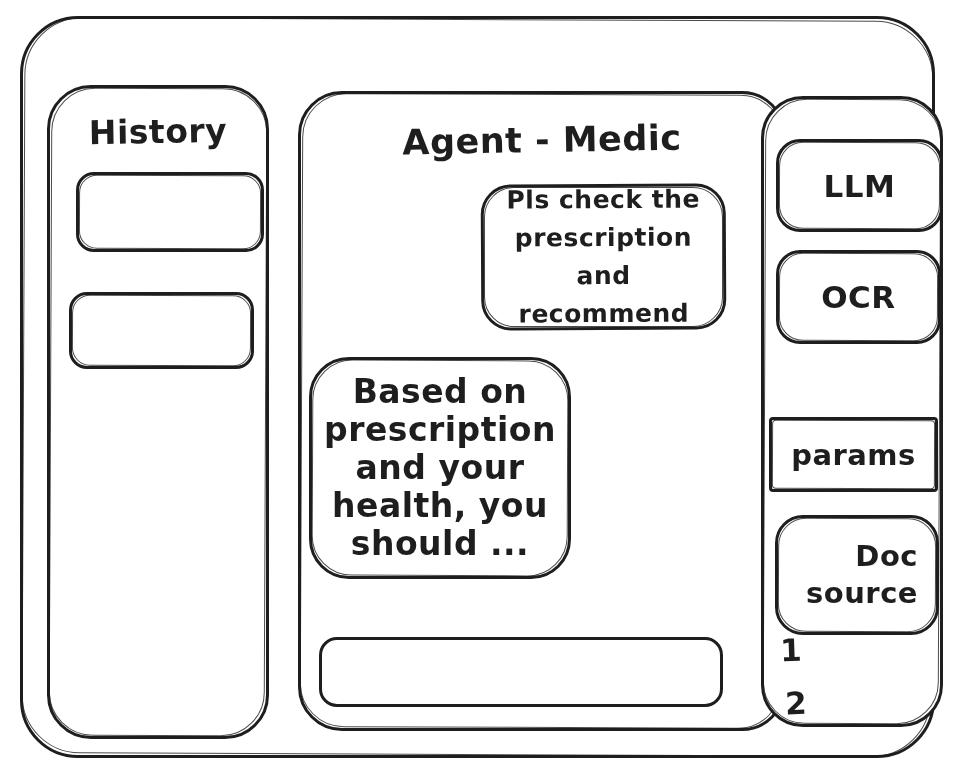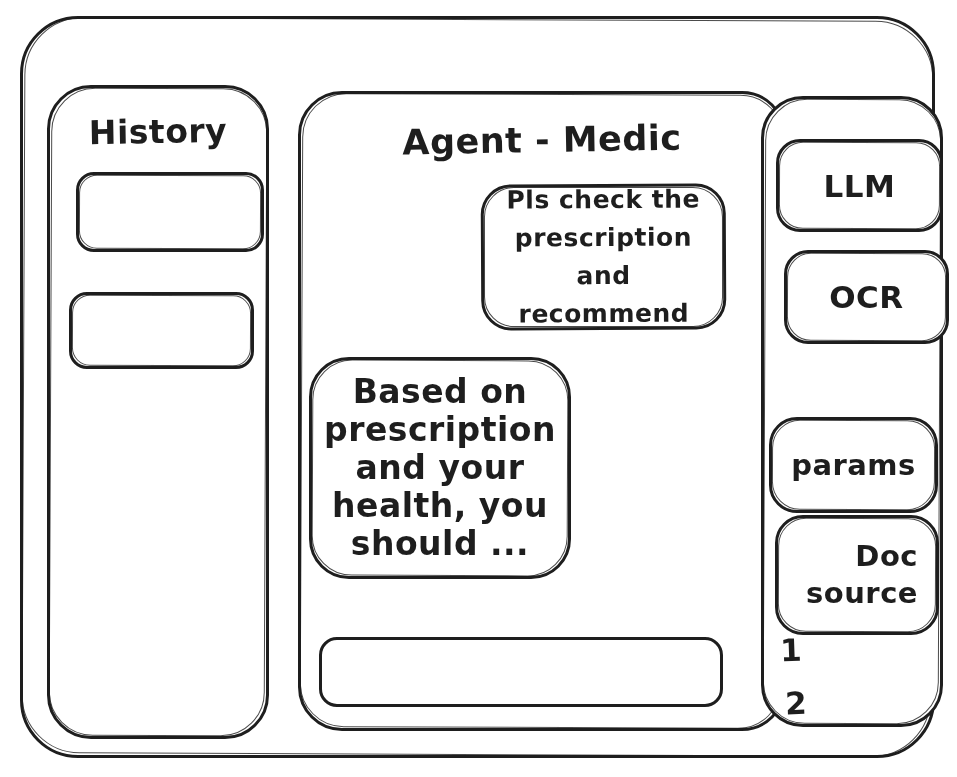--- a/index.html
+++ b/index.html
@@ -69,22 +69,22 @@
   #user-bubble  { left: 180px; top: 90px;  width: 245px; height: 146px; border-radius: 30px;
                   font-size: 25px; line-height: 38px; padding: 4px 8px; transform: rotate(-0.3deg); }
   #agent-bubble { left: 8px;   top: 263px; width: 262px; height: 222px; border-radius: 40px;
                   font-size: 33px; line-height: 38px; padding: 6px 10px; }
   #chat-input   { left: 18px;  top: 543px; width: 404px; height: 70px;  border-radius: 18px;
                   font-size: 24px; padding: 0 18px; outline: none; width: 404px; }
 
   
   #tools-panel { left: 738px; top: 77px; width: 182px; height: 631px; border-radius: 42px; }
   #tool-llm        { left: 12px; top: 40px;  width: 167px; height: 93px;  border-radius: 24px; font-size: 31px; }
-  #tool-ocr        { left: 12px; top: 151px; width: 165px; height: 94px;  border-radius: 24px; font-size: 31px; margin-left: 8px; }
-  #tool-params     { left: 5px;  top: 318px; width: 169px; height: 96px;  border-radius: 28px; font-size: 29px; }
+  #tool-ocr        { left: 12px; top: 151px; width: 165px; height: 94px;  border-radius: 24px; font-size: 31px; }
+  #tool-params     { left: 5px;  top: 318px; width: 169px; height: 75px;  border-radius: 4px; font-size: 29px; }
   #tool-docsource  { left: 11px; top: 416px; width: 164px; height: 120px; border-radius: 28px;
                      font-size: 29px; line-height: 37px; padding: 0 18px; }
   .doc-number { position: absolute; font-size: 31px; transform: rotate(-2deg); cursor: pointer; }
   #doc-number-1 { left: 16px; top: 533px; }
   #doc-number-2 { left: 21px; top: 586px; }
 </style>
 </head>
 <body>
 
 <div id="frame" class="sketch">

